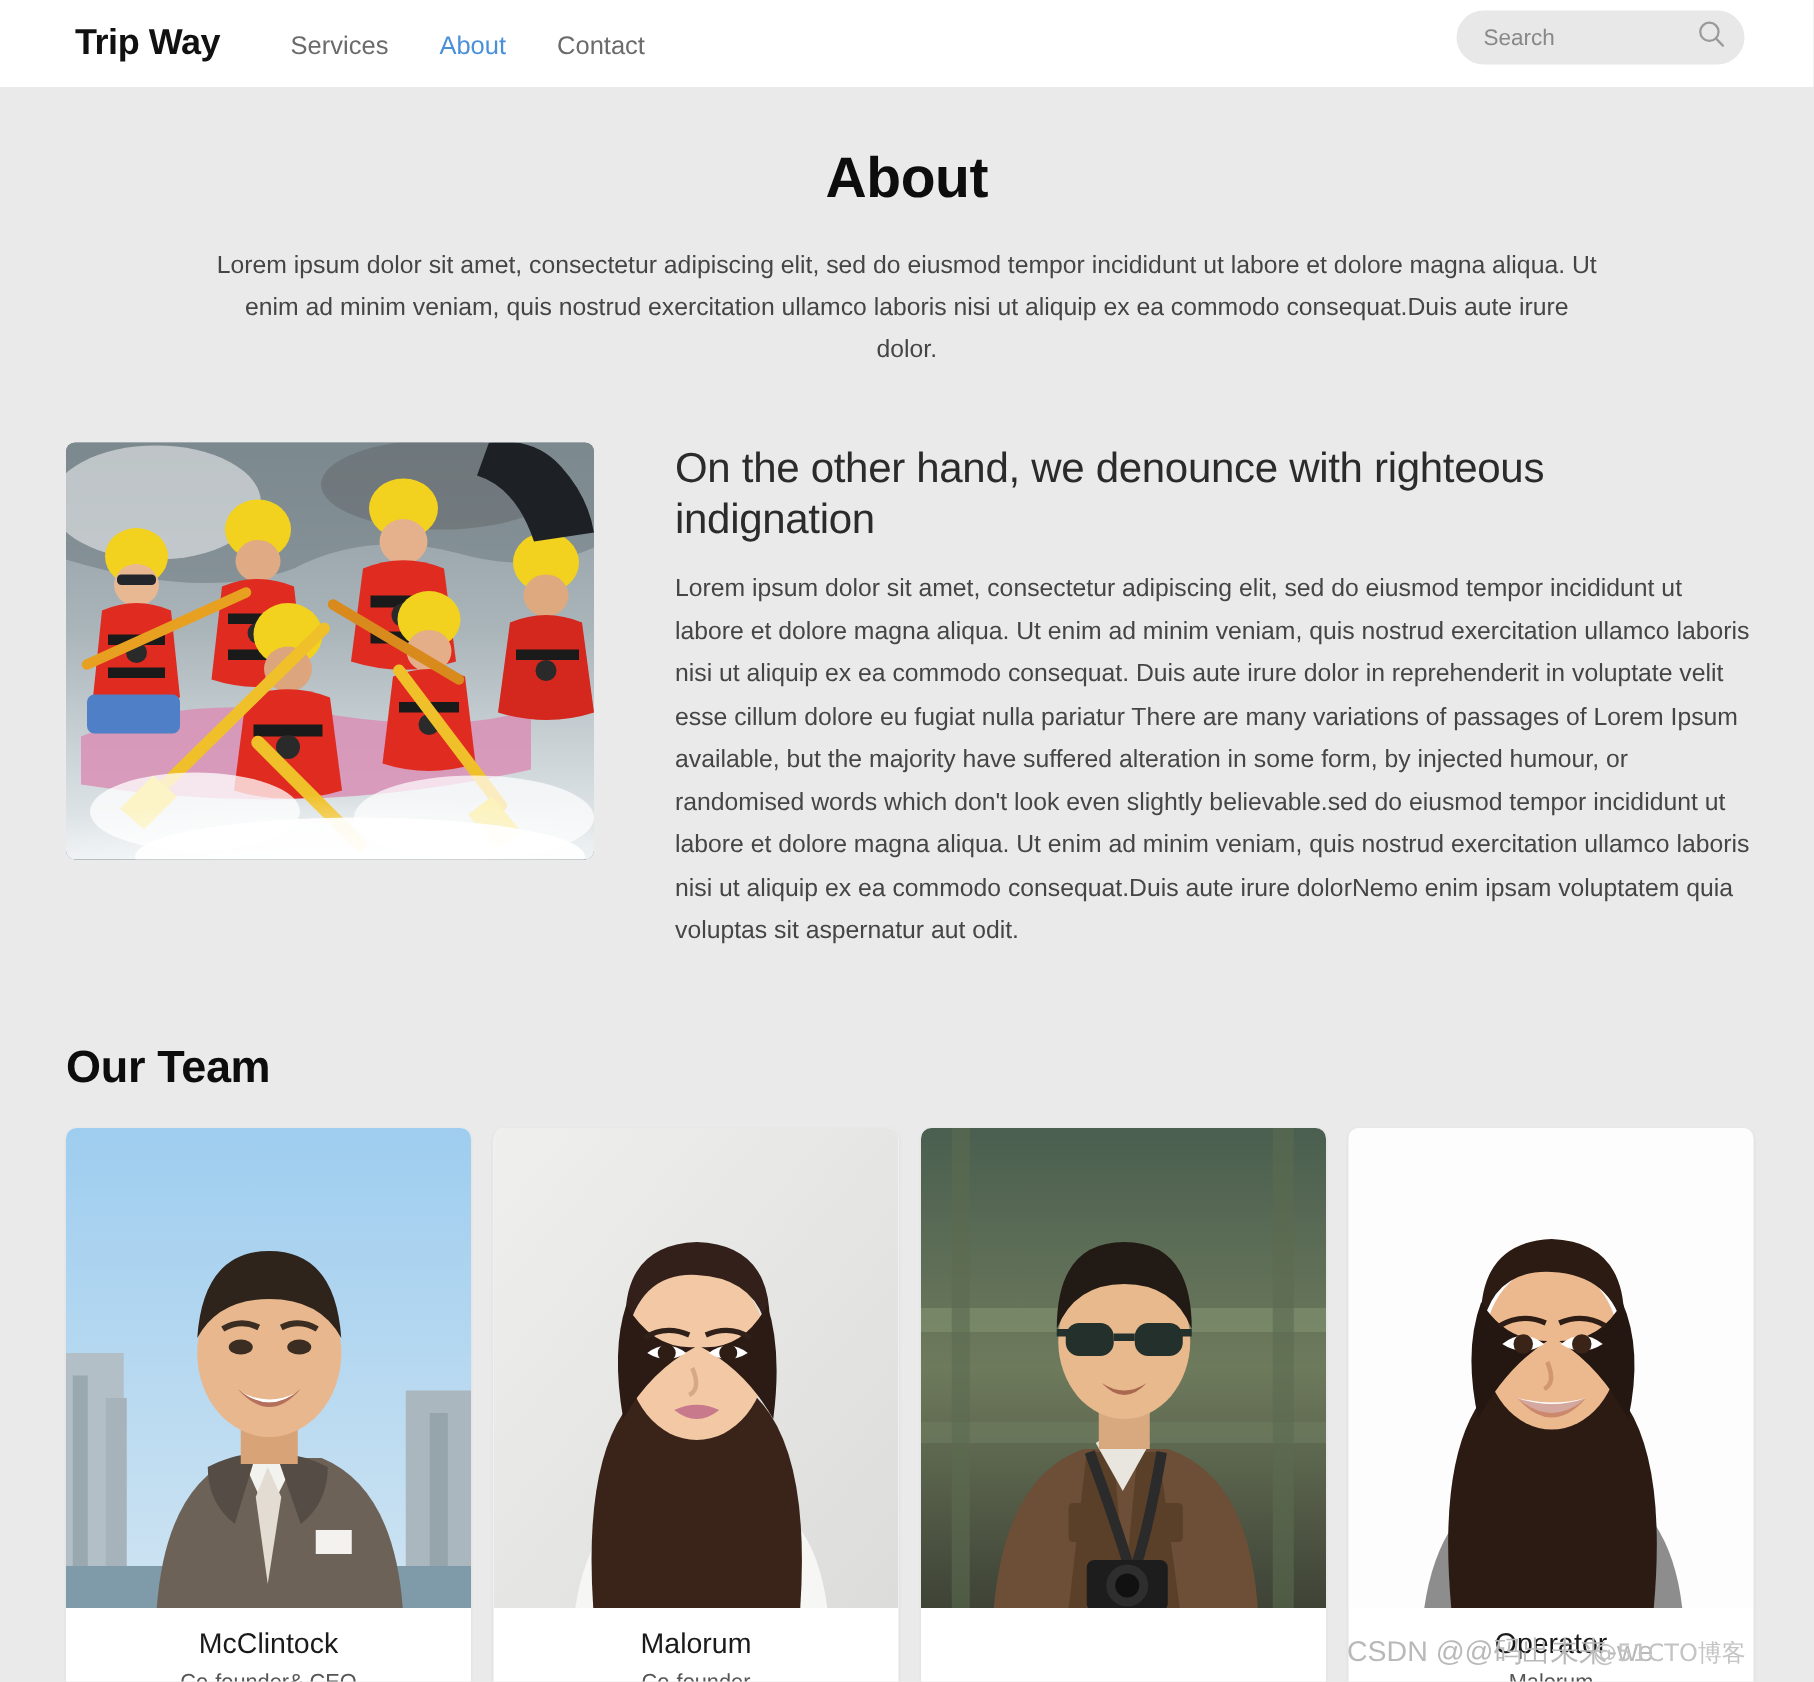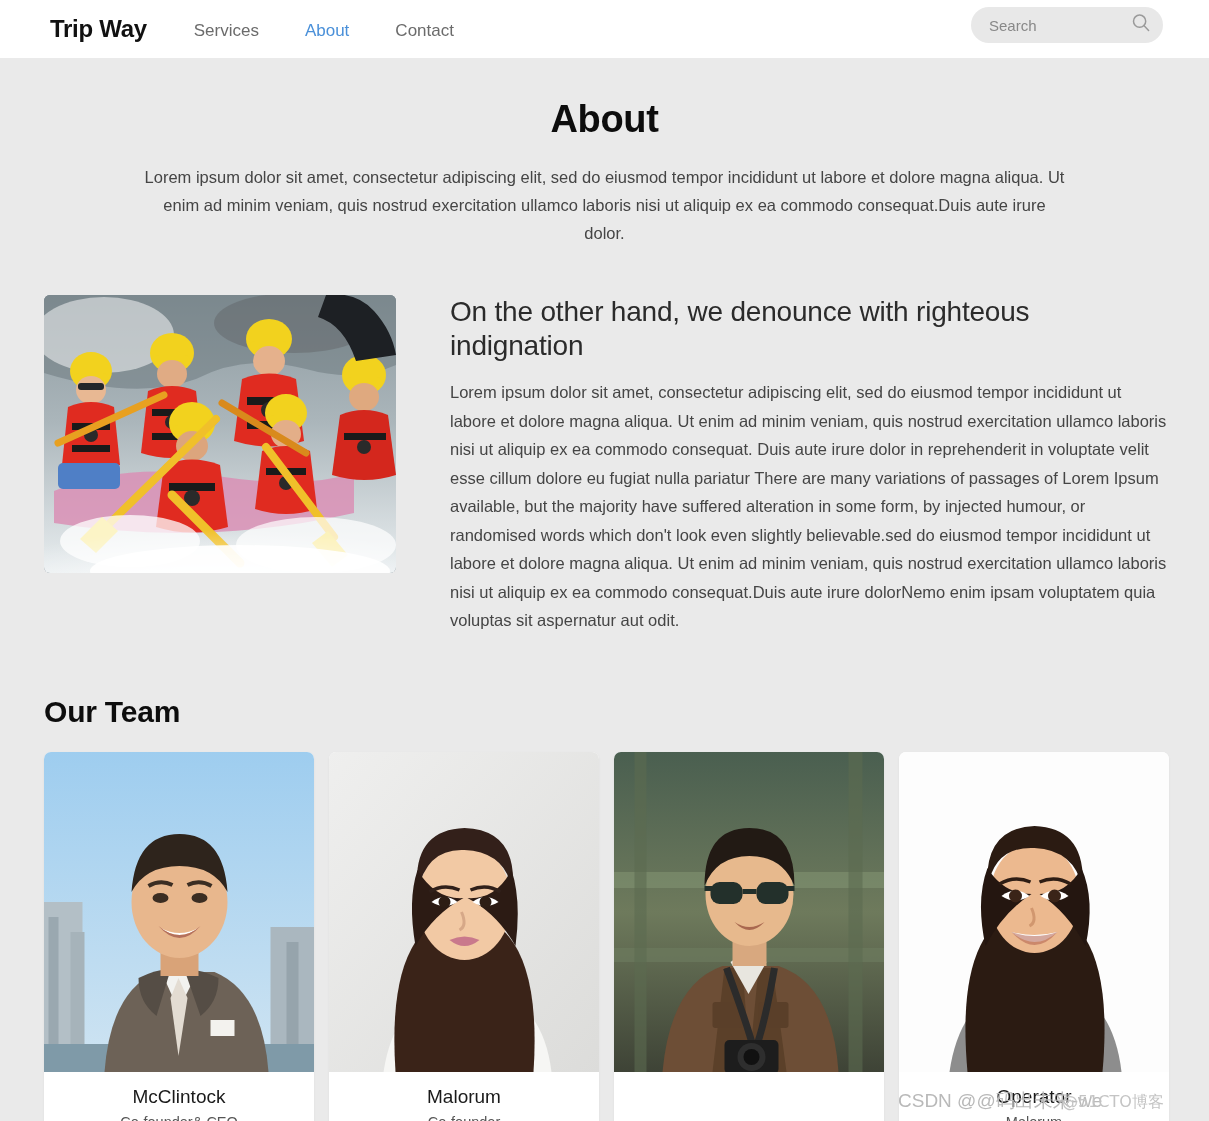--- a/index.html
+++ b/index.html
@@ -27,21 +27,21 @@
     font-size: 24px;
     font-weight: bold;
     color: #111;
     letter-spacing: -0.3px;
     margin-left: 50px;
     line-height: 1;
   }
   .nav {
     display: flex;
     align-items: center;
-    gap: 46px;
+    gap: 34px;
     margin-left: 47px;
     margin-top: 4px;
   }
   .nav-link {
     font-size: 17px;
     color: #6b6b6b;
     text-decoration: none;
     cursor: pointer;
   }
   .nav-link.active { color: #4a90d9; }

